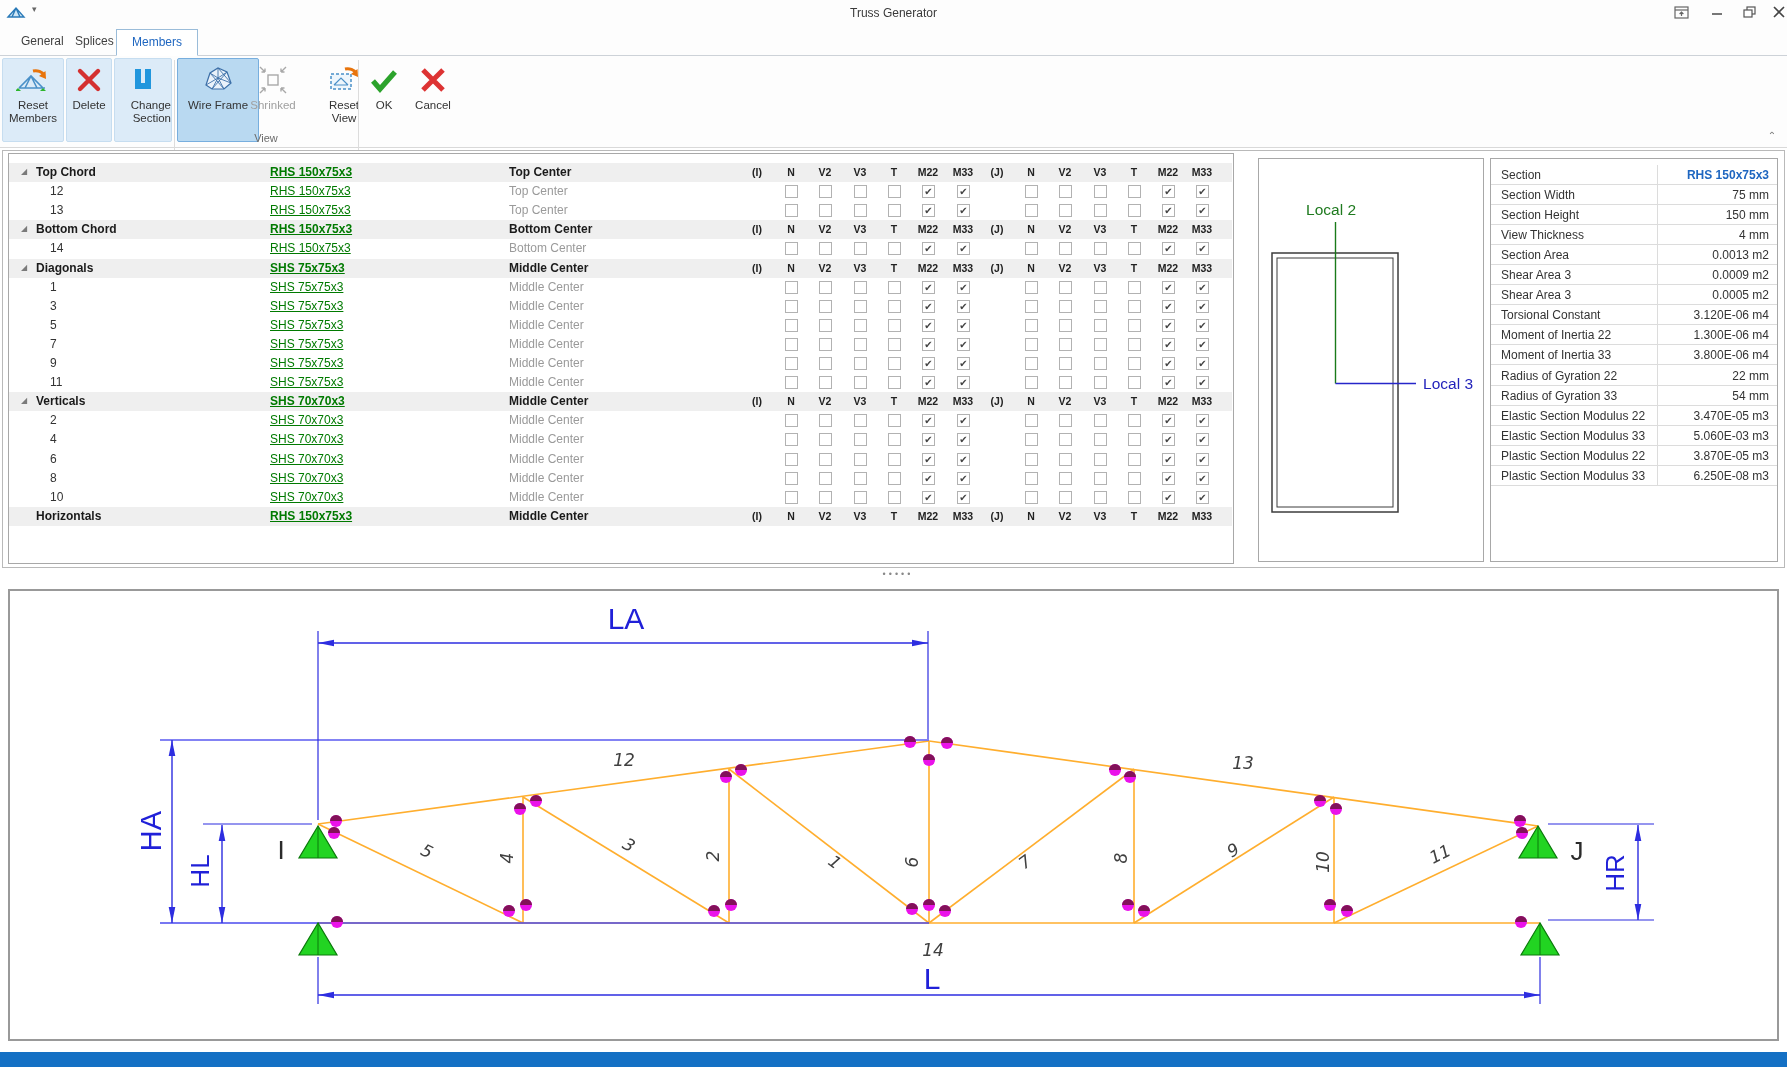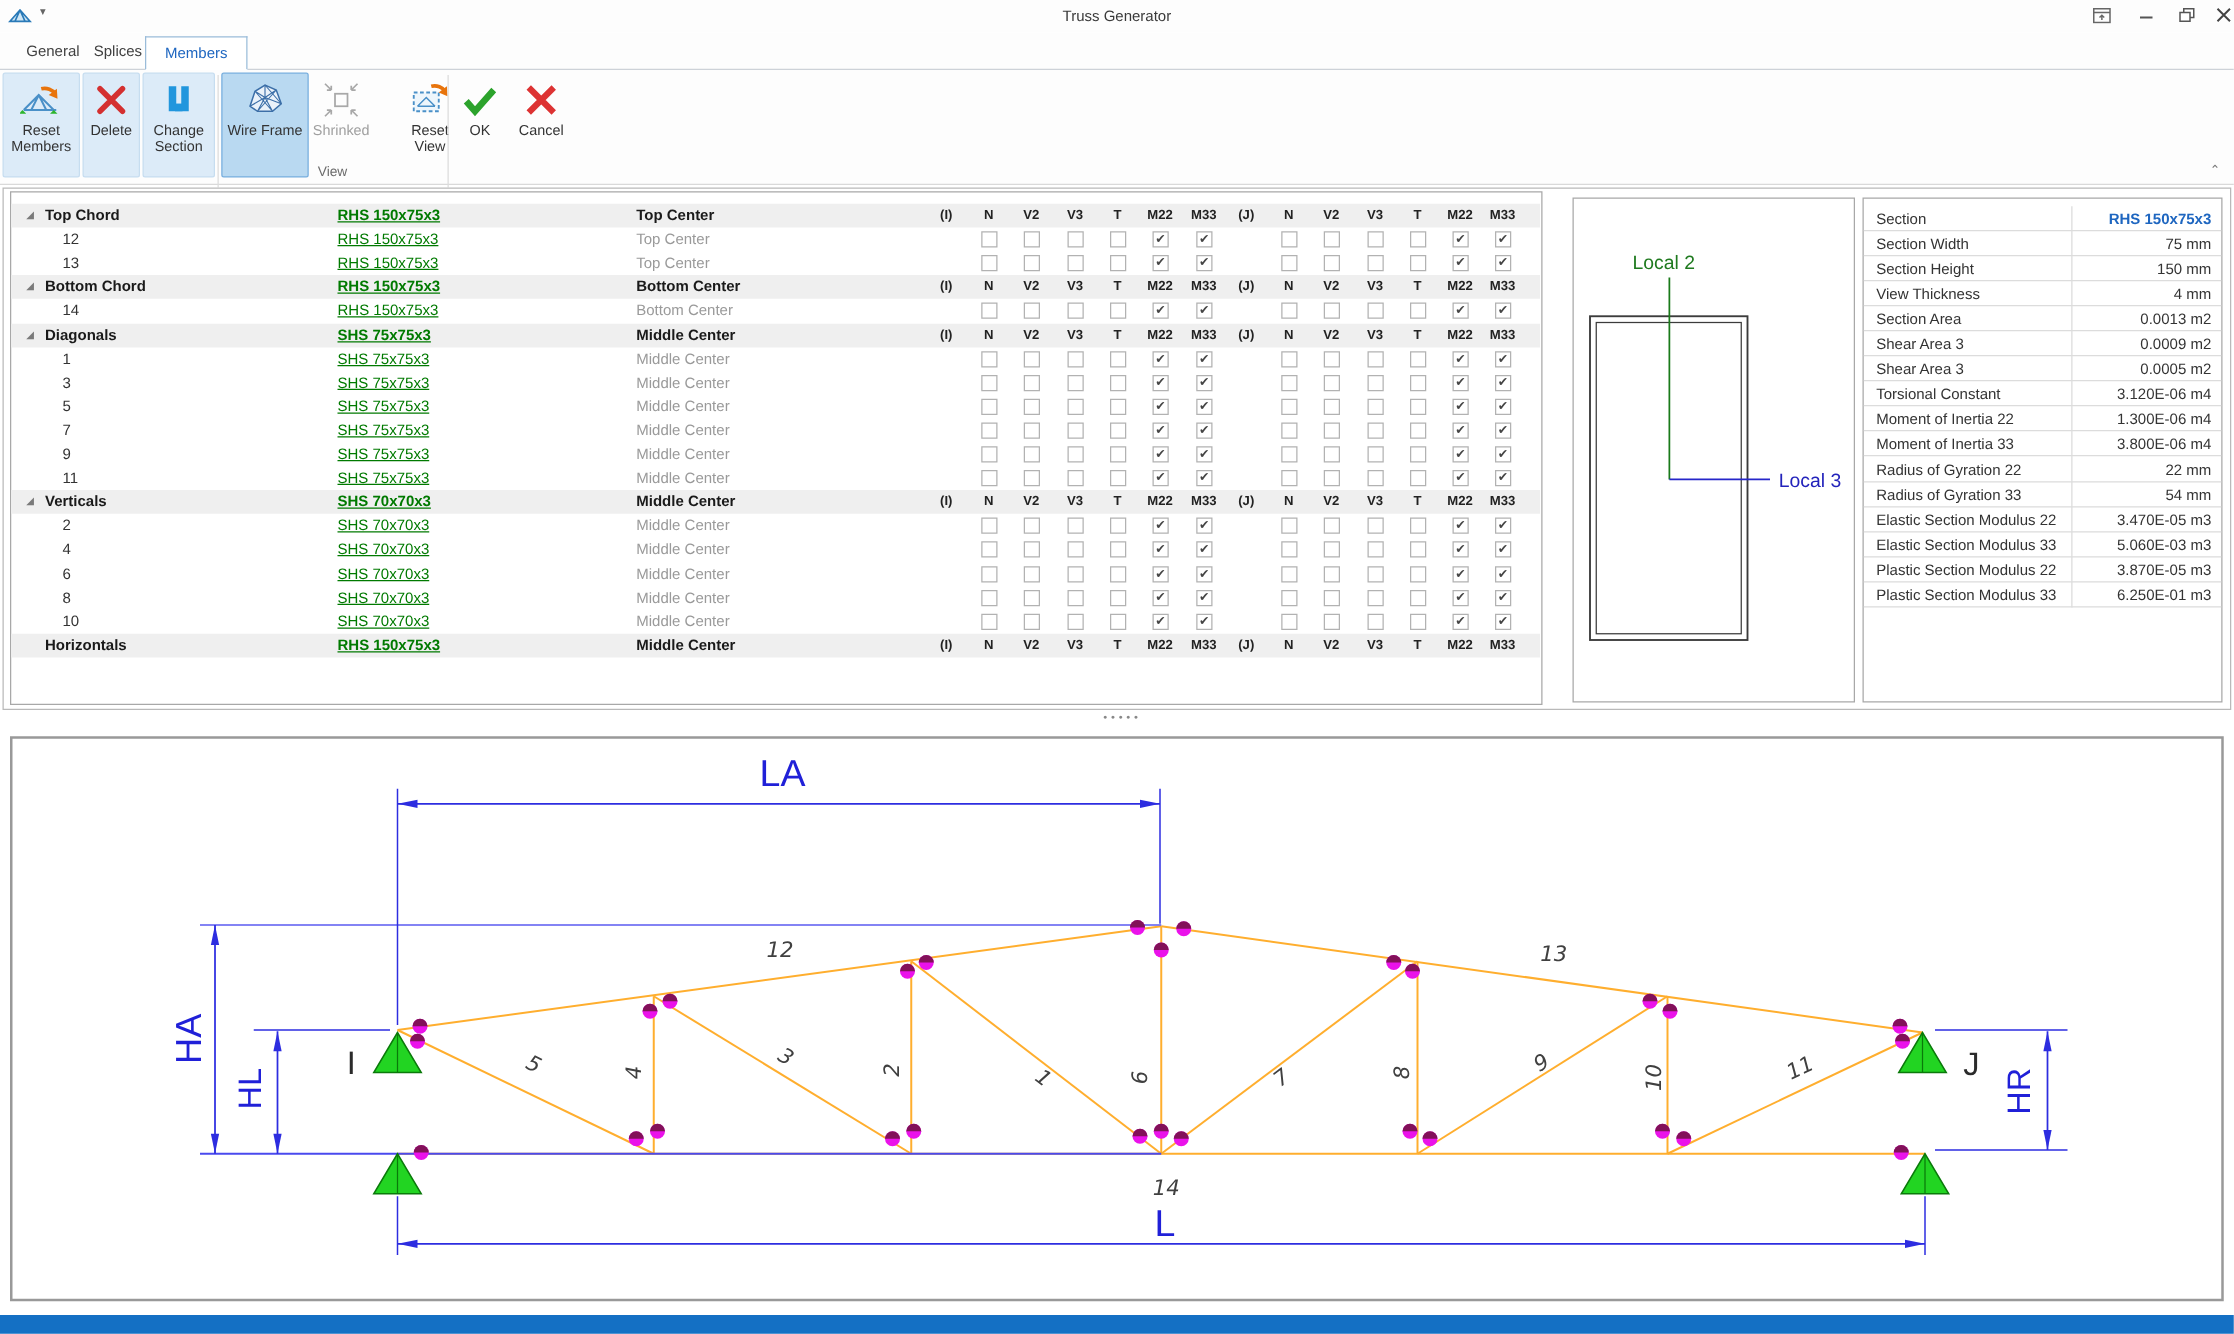--- a/index.html
+++ b/index.html
@@ -141,33 +141,33 @@
 
   <div class="rbtn tinted" style="left:66px;width:46px;">
     <span class="ric">
       <svg width="34" height="34" viewBox="0 0 34 34">
         <path d="M8,8 L26,26 M26,8 L8,26" stroke="#d43030" stroke-width="4.4" stroke-linecap="round"></path>
       </svg>
     </span>
     <span class="rlbl">Delete</span>
   </div>
 
-  <div class="rbtn tinted" style="left:114px;width:58px;">
+  <div class="rbtn tinted" style="left:114px;width:58px;text-align:right;">
     <span class="ric">
       <svg width="34" height="34" viewBox="0 0 34 34">
         <path d="M15,6 h-6 v20 h11 v-6 h-5 z" fill="#2196dd"></path>
         <path d="M19,6 h6 v20 h-11 v-6 h5 z" fill="#2196dd"></path>
       </svg>
     </span>
     <span class="rlbl">Change Section</span>
   </div>
 
   <div class="rsep" style="left:174px;"></div>
 
-  <div class="rbtn selected" style="left:177px;width:70px;">
+  <div class="rbtn selected" style="left:177px;width:82px;">
     <span class="ric">
       <svg width="34" height="34" viewBox="0 0 34 34">
         <path d="M5,22 L9,10 L17,5 L26,9 L30,20 L23,26 L11,26 Z" fill="#eaf2fa" stroke="#3c6fa8" stroke-width="1.2"></path>
         <path d="M5,22 L17,15 M9,10 L17,15 M17,5 L17,15 M26,9 L17,15 M30,20 L17,15 M23,26 L17,15 M11,26 L17,15 M9,10 L23,26 M17,5 L30,20 M26,9 L11,26" fill="none" stroke="#3c6fa8" stroke-width="0.9"></path>
       </svg>
     </span>
     <span class="rlbl">Wire Frame</span>
   </div>
 
   <div class="rbtn disabled" style="left:246px;width:54px;">
@@ -627,21 +627,21 @@
     <div class="prow" style="top: 266.65px;">
       <span class="pk">Elastic Section Modulus 33</span>
       <span class="pv">5.060E-03 m3</span>
     </div>
     <div class="prow" style="top: 286.7px;">
       <span class="pk">Plastic Section Modulus 22</span>
       <span class="pv">3.870E-05 m3</span>
     </div>
     <div class="prow" style="top: 306.75px;">
       <span class="pk">Plastic Section Modulus 33</span>
-      <span class="pv">6.250E-01 m3</span>
+      <span class="pv">6.250E-08 m3</span>
     </div>
     <div class="" id="prop-divider" style="top: 6px;"></div>
   </div>
 
 <div id="splitter-dots">•••••</div>
 
 <svg id="truss-svg" width="1787" height="487" viewBox="0 580 1787 487">
     <rect x="9" y="590" width="1769" height="450" fill="#fff" stroke="#999" stroke-width="2"></rect>
     <line x1="318" y1="824" x2="929" y2="741" stroke="#ffae2e" stroke-width="1.6"></line>
     <line x1="929" y1="741" x2="1538" y2="826" stroke="#ffae2e" stroke-width="1.6"></line>

